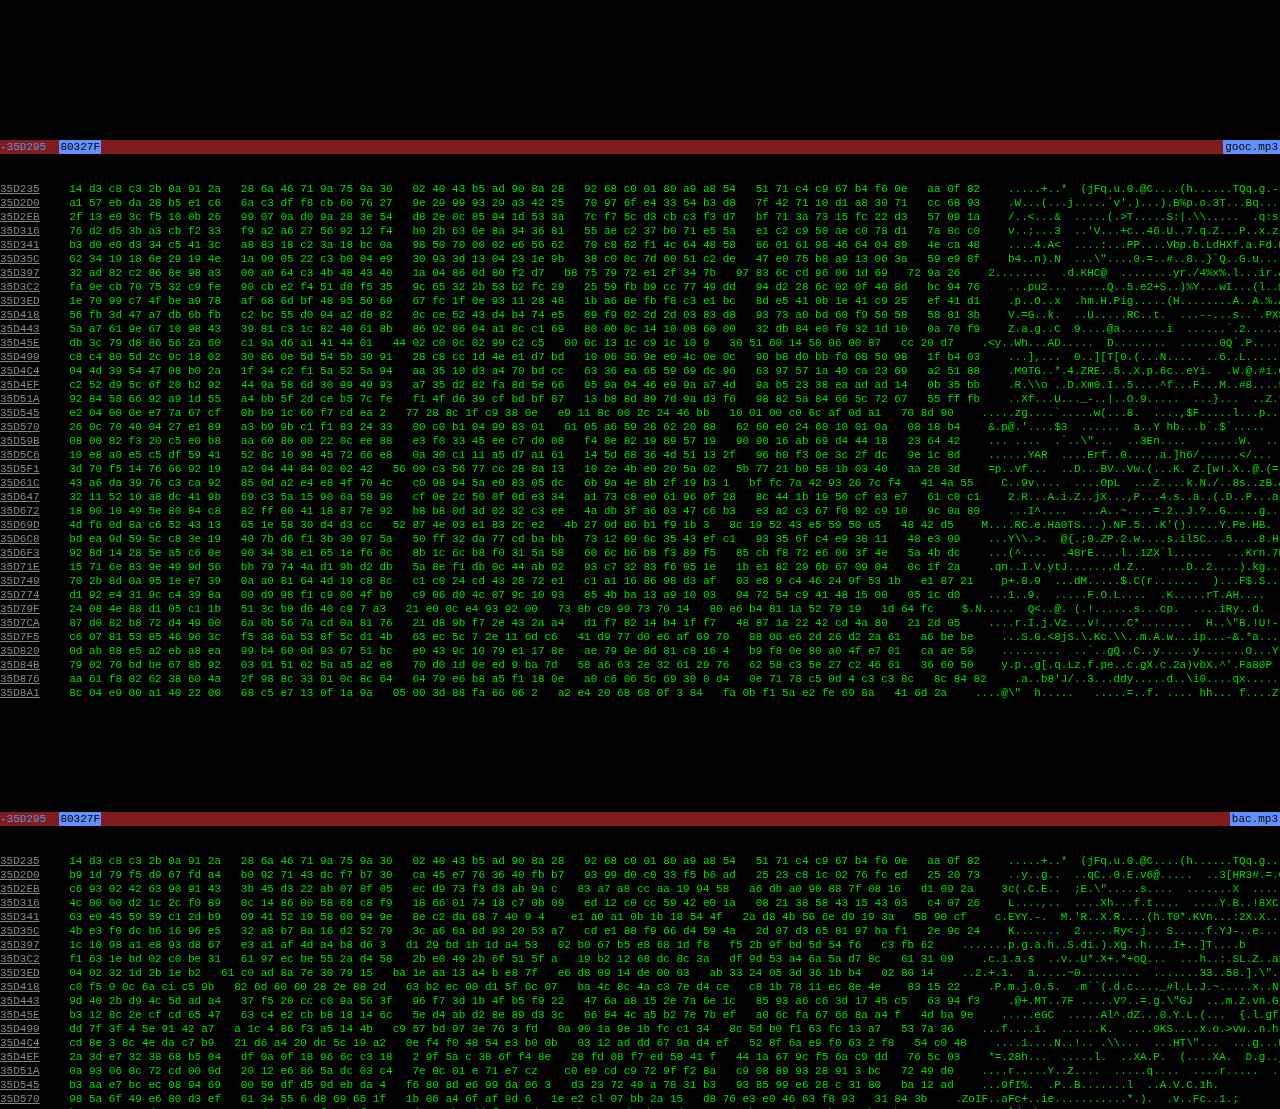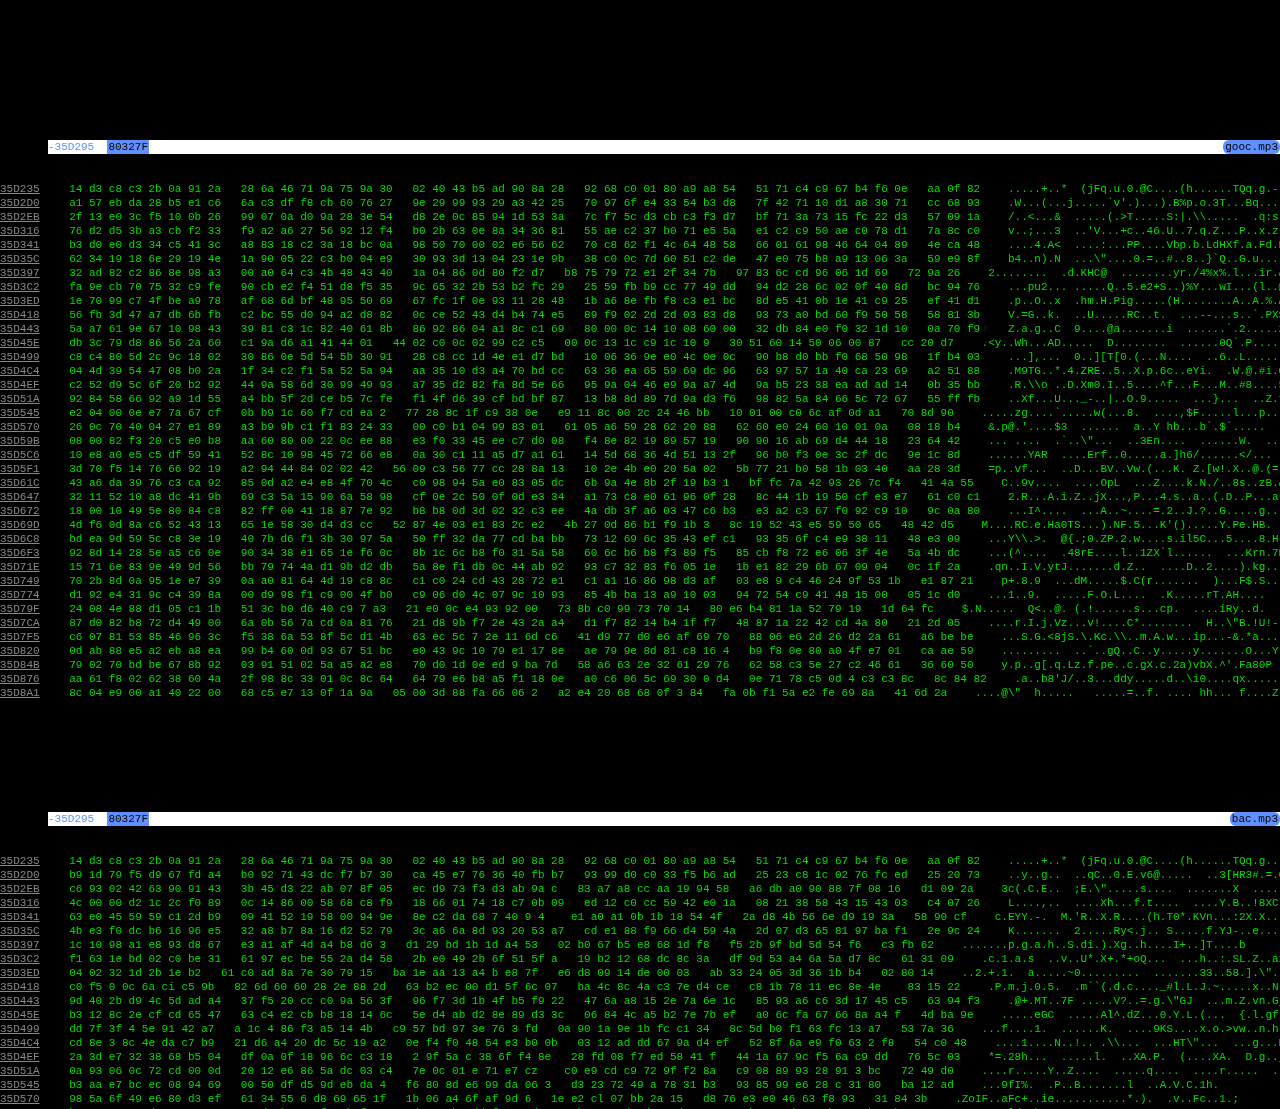--- a/index.html
+++ b/index.html
@@ -16,37 +16,35 @@
     white-space: pre;
   }
   .screen {
     position: relative;
     width: 1280px;
     height: 1109px;
     background: #000;
   }
   .header-row {
     color: #6090ff;
-    background: #ffffff;
+    background: #7f1d1d;
     height: 14px;
-    margin-left: 48px;
   }
   .header-left { color: #6090ff; }
   .header-cursor {
     background: #6090ff;
     color: #000;
     display: inline-block;
     padding: 0 1px;
   }
   .header-filename {
     color: #000;
     background: #6090ff;
     float: right;
     padding: 0 2px;
-    border-radius: 6px;
   }
   .hex-row {
     height: 14px;
     display: flex;
   }
   .addr {
     color: #888888;
     width: 56px;
     flex-shrink: 0;
     text-decoration: underline;

